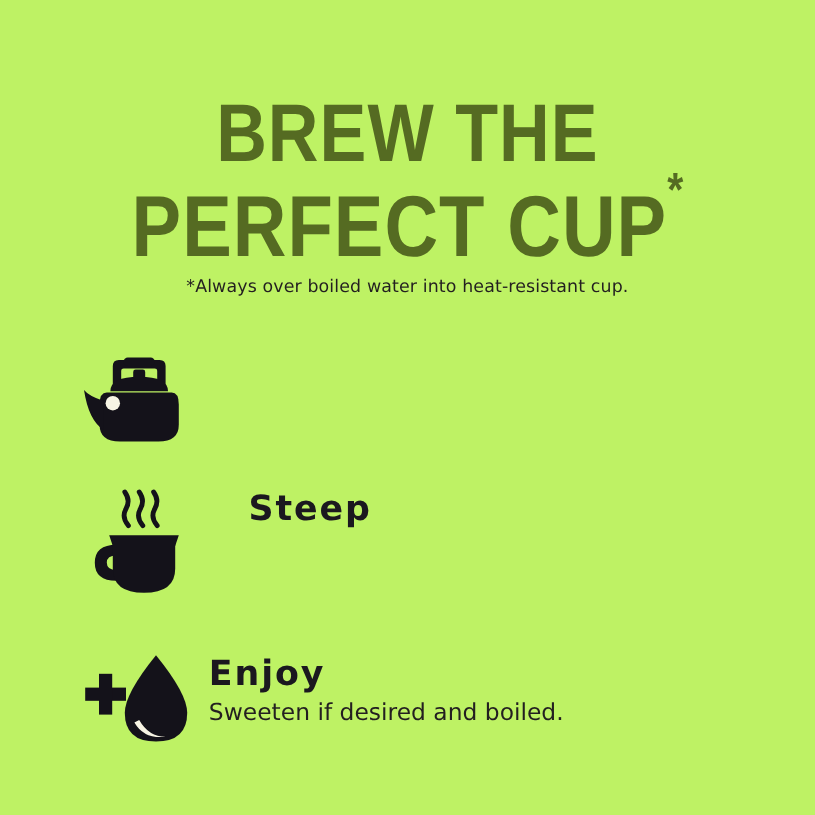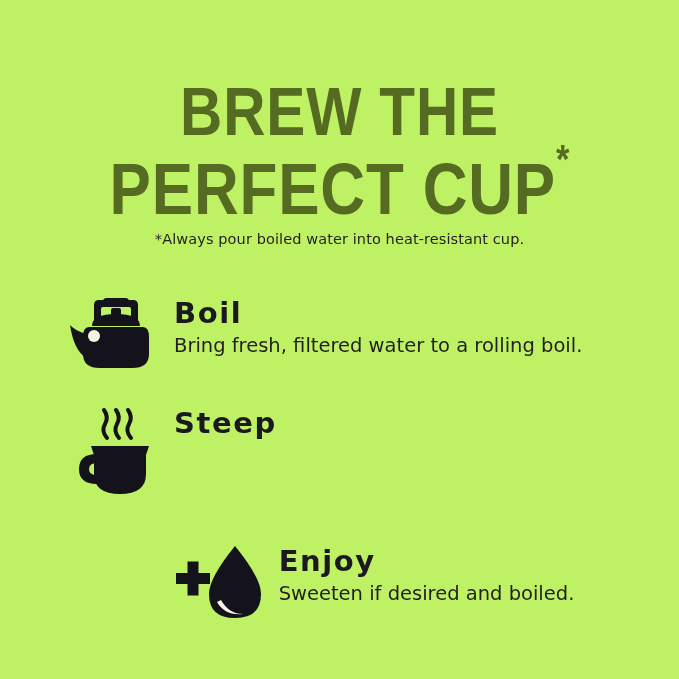--- a/index.html
+++ b/index.html
@@ -102,64 +102,60 @@
     color: #231f20;
     font-family: "DejaVu Sans", sans-serif;
     font-size: 19.5px;
     line-height: 27px;
     letter-spacing: 0px;
     margin: 0;
     white-space: pre-line;
   }
 
   .step-boil  { height: 96px; }
-  .step-steep { height: 130px; }
-  .step-enjoy { height: 96px; justify-content: center; }
+  .step-steep { height: 130px; gap: 33px; }
+  .step-enjoy { height: 96px; }
 
   .step-boil  .step-body { padding-top: 4px; }
   .step-steep .step-body { padding-top: 8px; }
   .step-enjoy .step-body { padding-top: 6px; }
 
   .step-steep .step-icon { padding-top: 4px; }
   .step-enjoy .step-icon { padding-top: 6px; }
 </style>
 </head>
 <body>
 
 <div class="poster">
 
   <div class="headline">
     <div class="headline-line line1">BREW THE</div>
     <div class="headline-line line2"><span>PERFECT CUP</span><span class="asterisk">*</span></div>
   </div>
 
-  <div class="footnote">*Always pour boiled water into heat-resistant cup.</div>
+  <div class="footnote">*Always over boiled water into heat-resistant cup.</div>
 
   <div class="steps">
 
     <div class="step step-boil">
       <div class="step-icon">
         <svg width="92" height="80" viewBox="0 0 92 80" aria-hidden="true">
 
           <path d="M24 30 L24 13 Q24 8 29 8 L63 8 Q68 8 68 13 L68 30 L61 30 L61 17 Q61 15 59 15 L33 15 Q31 15 31 17 L31 30 Z" fill="#14121a"></path>
           <rect x="33" y="6" width="26" height="7" rx="3.5" fill="#14121a"></rect>
 
           <path d="M22 34 Q22 22 46 22 Q70 22 70 34 Z" fill="#14121a"></path>
           <rect x="41" y="16" width="10" height="8" rx="2" fill="#14121a"></rect>
 
           <path d="M19 35 L73 35 Q79 35 79 45 L79 62 Q79 76 62 76 L30 76 Q13 76 13 62 L13 45 Q13 35 19 35 Z" fill="#14121a"></path>
 
           <path d="M16 42 Q4 38 0 33 Q2 46 6 54 Q10 62 16 66 Z" fill="#14121a"></path>
 
           <circle cx="24" cy="44" r="6" fill="#f7f4e4"></circle>
         </svg>
-      </div>
-      <div class="step-body">
-        <div class="step-title">Boil</div>
-        <div class="step-desc">Bring fresh, filtered water to a rolling boil.</div>
       </div>
     </div>
 
     <div class="step step-steep">
       <div class="step-icon">
         <svg width="86" height="98" viewBox="0 0 86 98" aria-hidden="true">
 
           <g fill="none" stroke="#14121a" stroke-width="4" stroke-linecap="round">
             <path d="M34 36 Q28 29 32 22 Q36 15 31 8"></path>
             <path d="M46 36 Q40 29 44 22 Q48 15 43 8"></path>

